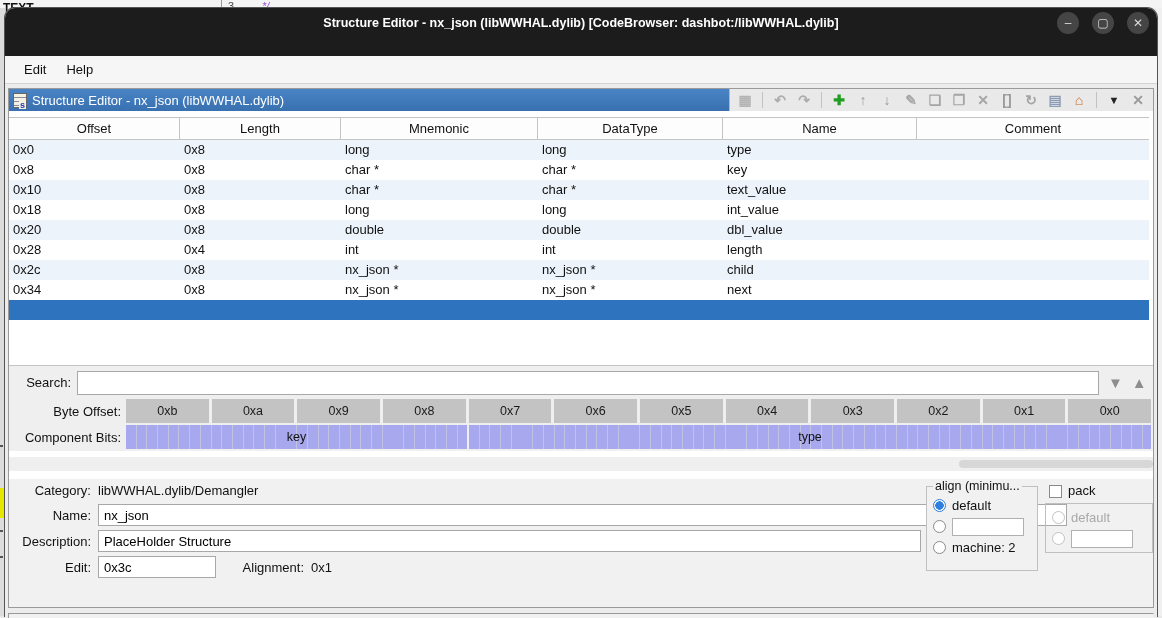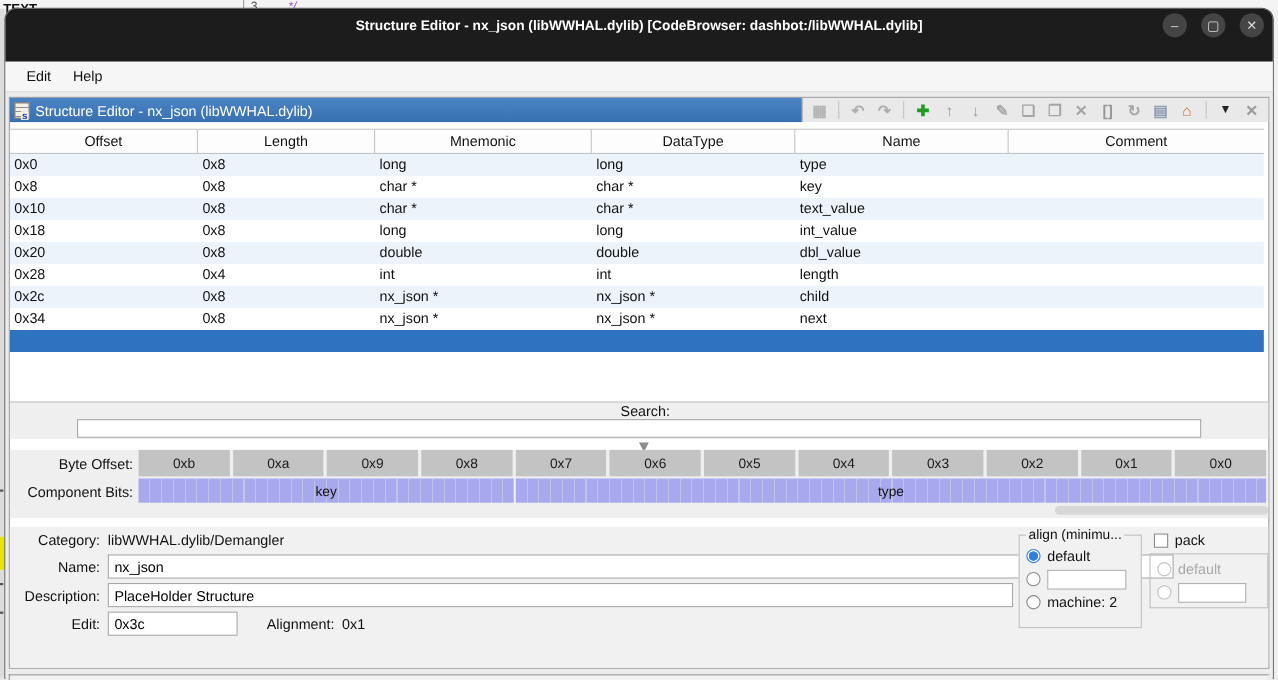--- a/index.html
+++ b/index.html
@@ -61,28 +61,28 @@
     border-right:1px solid #c4c4c4; }
   .t-row { display:flex; height:20px; }
   .t-row .cell { font-size:13px; color:#111; line-height:20px; padding-left:4px;
     white-space:nowrap; overflow:hidden; }
   .t-row.alt { background:#ecf3fb; }
   .c0{width:171px;} .c1{width:161px;} .c2{width:197px;} .c3{width:185px;} .c4{width:194px;} .c5{flex:1;}
   .selected-row { height:20px; background:#2d73bd; }
 
   
   .search-bar { position:absolute; left:0; top:276px; width:1144px; height:34px; background:#efefef;
-    border-top:1px solid #c4c4c4; display:flex; align-items:center;flex-direction:column; }
+    border-top:1px solid #c4c4c4; display:flex; align-items:center; }
   .search-label { width:62px; text-align:right; font-size:13px; color:#111; margin-right:6px; }
   .search-input { width:1022px; height:24px; border:1px solid #a8a8a8; background:#fff;
     font-size:13px; padding:0 4px; font-family:"Liberation Sans",sans-serif; }
   .search-arrow { font-size:15px; color:#8d8d8d; margin-left:9px; }
 
   
-  .bitview { position:absolute; left:0; top:320px; width:1144px; height:52px; background:#efefef; }
+  .bitview { position:absolute; left:0; top:310px; width:1144px; height:52px; background:#efefef; }
   .bv-row { display:flex; align-items:center; height:24px; }
   .bv-row + .bv-row { margin-top:2px; }
   .bv-label { width:117px; text-align:right; font-size:13px; color:#111; padding-right:5px; flex:none; }
   .byte-cells { flex:1; display:flex; gap:3px; height:24px; margin-right:2px;text-align:right; }
   .byte-cell { flex:1; background:#c3c3c3; color:#1a1a1a; font-size:12.5px;
     display:flex; align-items:center; justify-content:center; }
   .comp-cells { flex:1; display:flex; gap:2px; height:24px; margin-right:2px; }
   .comp-block { background:#a8a8ee; color:#111; font-size:12.5px;
     display:flex; align-items:center; justify-content:center;
     background-image:repeating-linear-gradient(90deg, rgba(0,0,0,0) 0 9.7px, #c2c2e4 9.7px 10.7px); }

